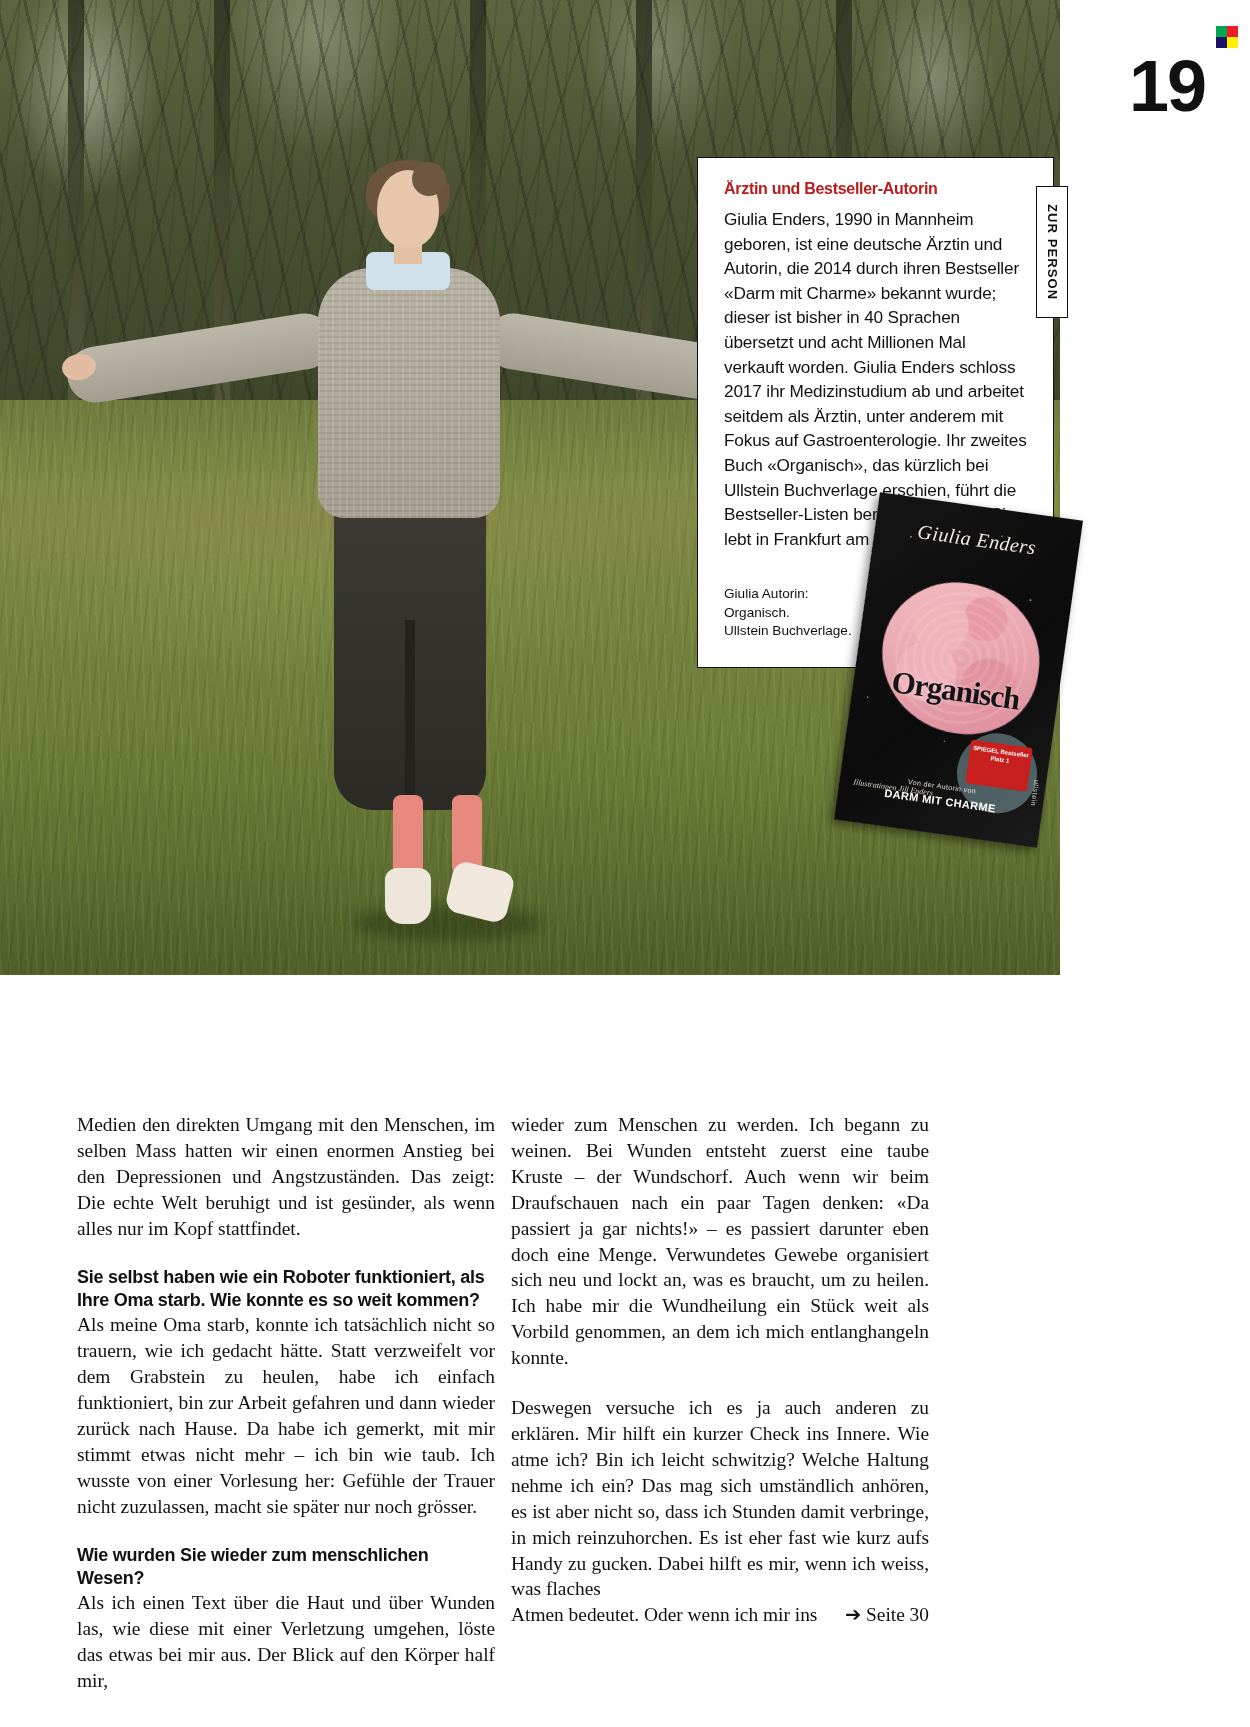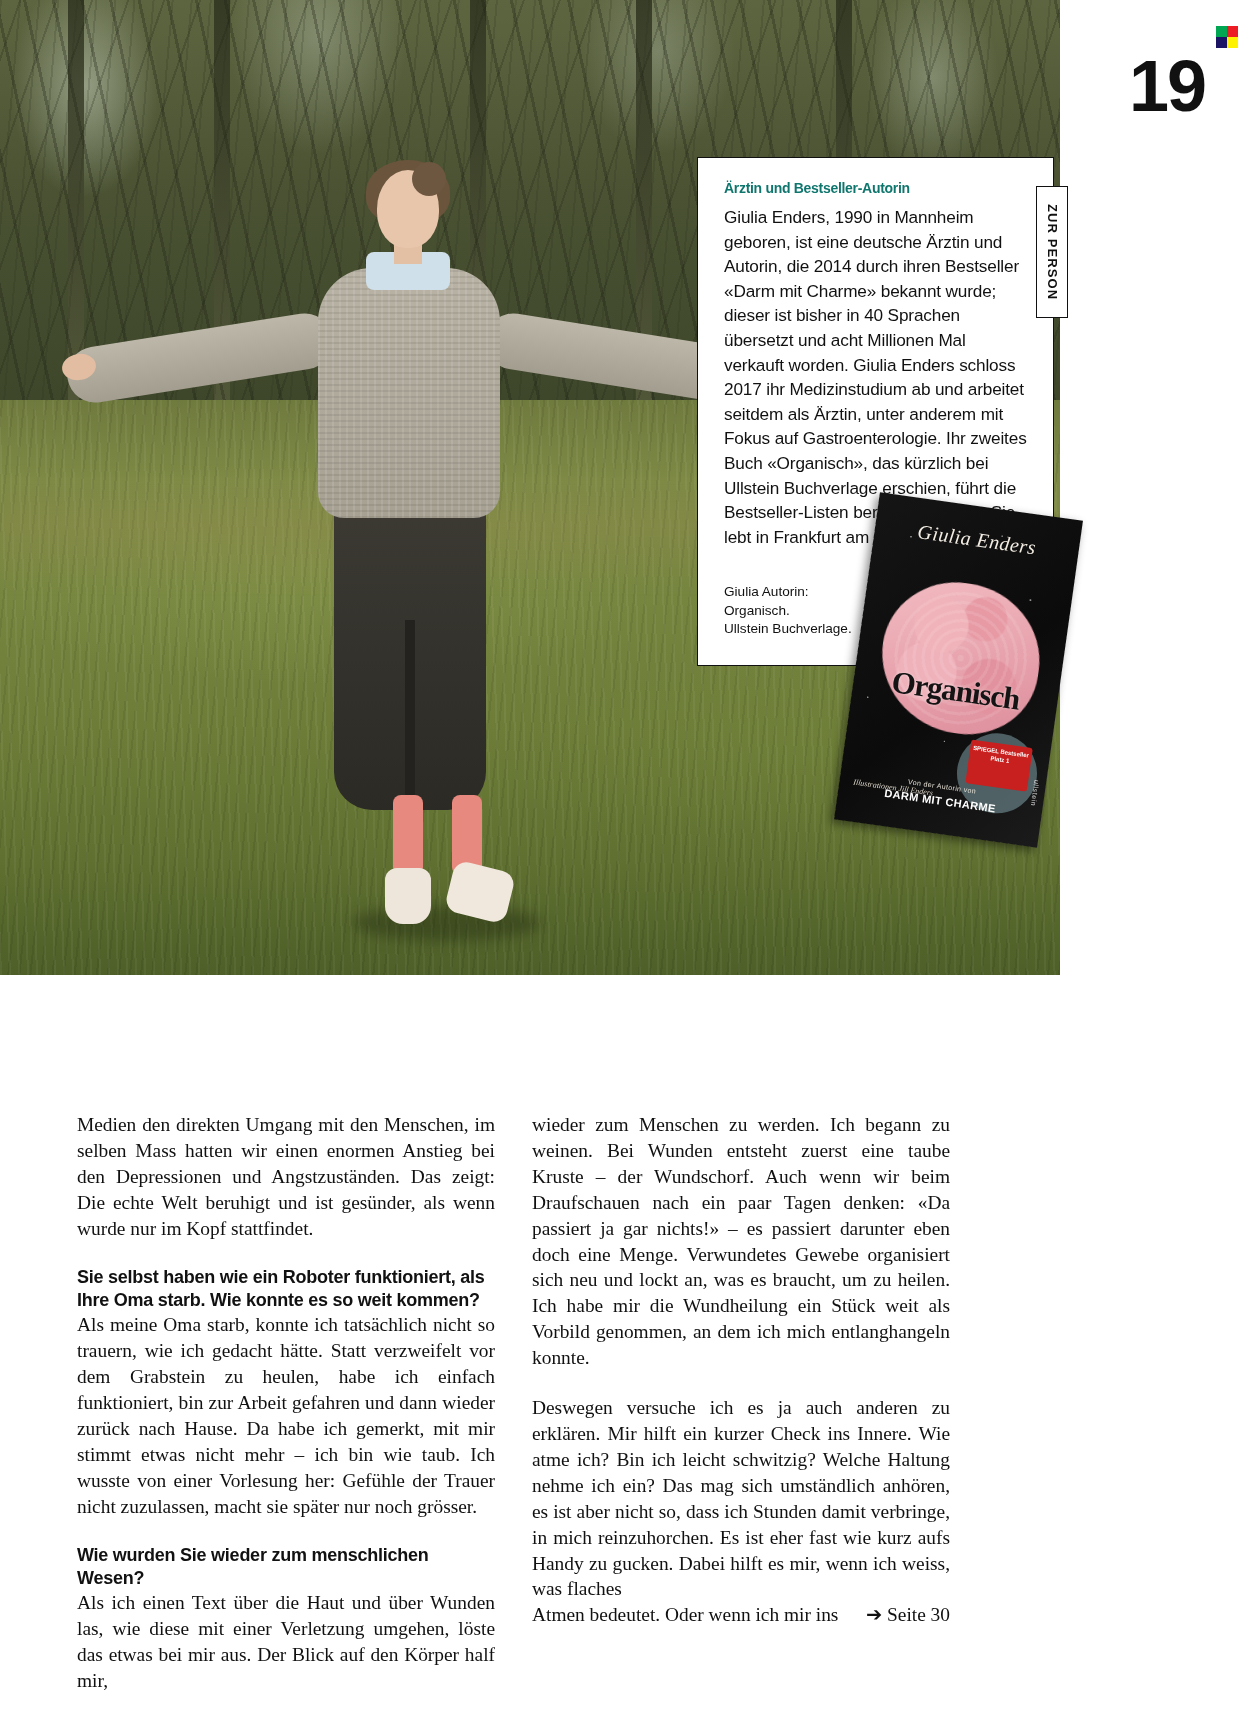--- a/index.html
+++ b/index.html
@@ -138,24 +138,24 @@
     left:697px; top:157px;
     width:357px;
     background:#ffffff;
     border:1.6px solid #111;
     padding:22px 26px 26px 26px;
     box-sizing:border-box;
     font-family:"Liberation Sans", sans-serif;
   }
   .infobox h2{
     margin:0 0 9px 0;
-    font-size:14px;
+    font-size:16px;
     font-weight:bold;
     letter-spacing:-0.3px;
-    color:#0f766e;
+    color:#b91c1c;
   }
   .infobox p.body{
     margin:0;
     font-size:17.2px;
     line-height:1.43;
     color:#111;
     letter-spacing:-0.15px;
   }
   .infobox .credit{
     margin:34px 0 0 0;
@@ -281,21 +281,21 @@
     position:absolute;
     left:77px; top:1112px;
     width:895px;
   }
   .col{
     position:absolute;
     top:0;
     width:418px;
   }
   .col.left{left:0;}
-  .col.right{left:455px;}
+  .col.right{left:434px;}
   .col p{
     margin:0 0 0 0;
     font-family:"Liberation Serif", serif;
     font-size:19.4px;
     line-height:1.335;
     color:#111;
     text-align:justify;
     hyphens:none;
   }
   .col p + p{margin-top:0;}
@@ -389,21 +389,21 @@
     <div class="sticker">SPIEGEL Bestseller Platz 1</div>
     <div class="illu">Illustrationen Jill Enders</div>
     <div class="spinepub">ullstein</div>
     <div class="sub">Von der Autorin von</div>
     <div class="darm">DARM MIT CHARME</div>
   </div>
 
   <div class="cols">
 
     <div class="col left">
-      <p>Medien den direkten Umgang mit den Menschen, im selben Mass hatten wir einen enormen Anstieg bei den Depressionen und Angstzuständen. Das zeigt: Die echte Welt beruhigt und ist gesünder, als wenn wurde nur im Kopf stattfindet.</p>
+      <p>Medien den direkten Umgang mit den Menschen, im selben Mass hatten wir einen enormen Anstieg bei den Depressionen und Angstzuständen. Das zeigt: Die echte Welt beruhigt und ist gesünder, als wenn alles nur im Kopf stattfindet.</p>
       <div class="spacer"></div>
       <p class="qa">Sie selbst haben wie ein Roboter funktioniert, als Ihre Oma starb. Wie konnte es so weit kommen?</p>
       <p>Als meine Oma starb, konnte ich tatsächlich nicht so trauern, wie ich gedacht hätte. Statt verzweifelt vor dem Grabstein zu heulen, habe ich einfach funktioniert, bin zur Arbeit gefahren und dann wieder zurück nach Hause. Da habe ich gemerkt, mit mir stimmt etwas nicht mehr – ich bin wie taub. Ich wusste von einer Vorlesung her: Gefühle der Trauer nicht zuzulassen, macht sie später nur noch grösser.</p>
       <div class="spacer"></div>
       <p class="qa">Wie wurden Sie wieder zum menschlichen Wesen?</p>
       <p>Als ich einen Text über die Haut und über Wunden las, wie diese mit einer Verletzung umgehen, löste das etwas bei mir aus. Der Blick auf den Körper half mir,</p>
     </div>
 
     <div class="col right">
       <p>wieder zum Menschen zu werden. Ich begann zu weinen. Bei Wunden entsteht zuerst eine taube Kruste – der Wundschorf. Auch wenn wir beim Draufschauen nach ein paar Tagen denken: «Da passiert ja gar nichts!» – es passiert darunter eben doch eine Menge. Verwundetes Gewebe organisiert sich neu und lockt an, was es braucht, um zu heilen. Ich habe mir die Wundheilung ein Stück weit als Vorbild genommen, an dem ich mich entlanghangeln konnte.</p>

